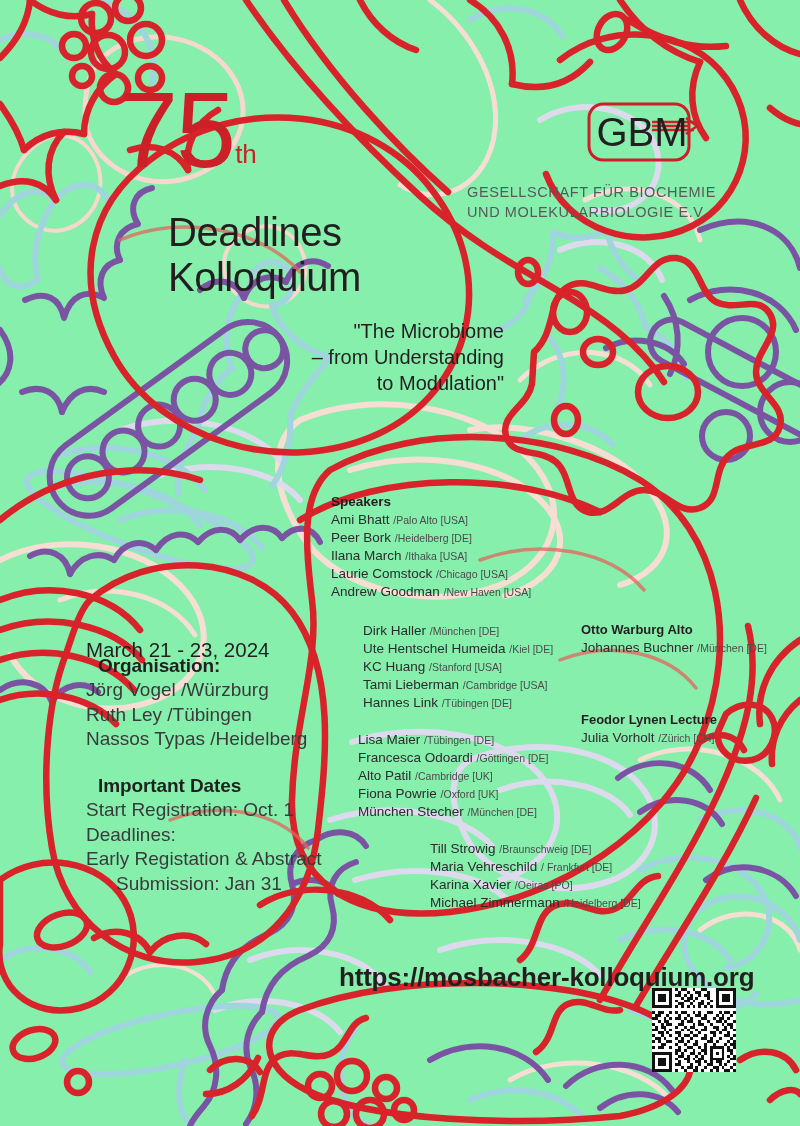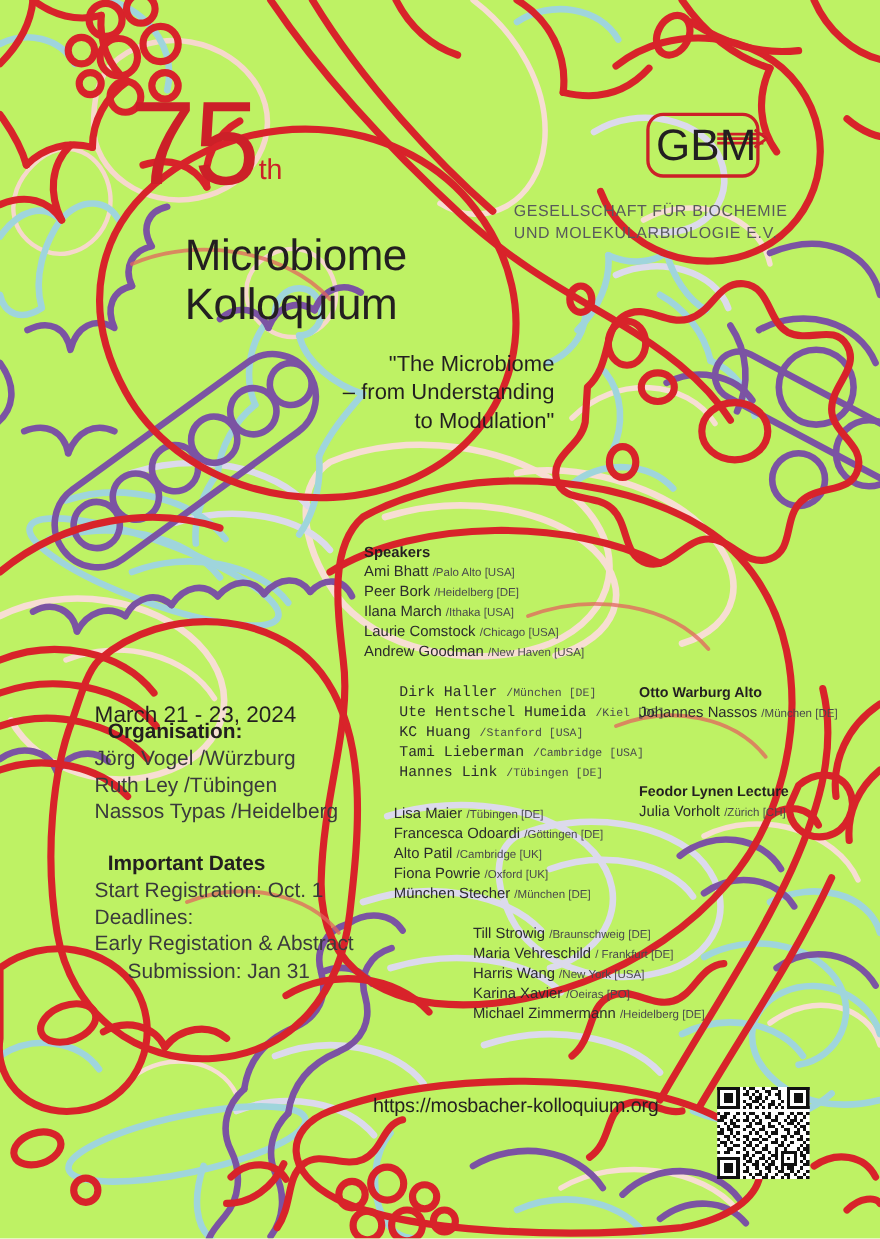--- a/index.html
+++ b/index.html
@@ -4,21 +4,21 @@
 <style>
   html,body{margin:0;padding:0;background:#fff;}
   body{
     font-family:"Liberation Sans", sans-serif;
     -webkit-font-smoothing:antialiased;
   }
   #poster{
     position:relative;
     width:800px;height:1126px;
     overflow:hidden;
-    background:#bef264;
+    background:#86efac;
   }
   #artwork{
     position:absolute;inset:0;
     width:800px;height:1126px;
     pointer-events:none;
   }
   .layer{position:absolute;inset:0;width:800px;height:1126px;}
 
   
   #content{position:absolute;inset:0;width:800px;height:1126px;}
@@ -90,36 +90,36 @@
     position:absolute;left:331px;top:494px;
     font-size:13.5px;font-weight:700;color:#231f20;
   }
   .sp-group{position:absolute;}
   .sp-row{
     font-size:13.5px;line-height:1.33;color:#2b2b2d;
     white-space:nowrap;font-weight:400;
   }
   .sp-row .aff{font-size:10.5px;color:#4a4a4c;}
   .g1{left:331px;top:511px;}
-  .g2{left:363px;top:622px;font-family:Liberation Mono, monospace;}
+  .g2{left:363px;top:622px;}
   .g3{left:358px;top:731px;}
   .g4{left:430px;top:840px;}
 
   
   .aw{position:absolute;}
   .aw-t{font-size:13px;font-weight:700;color:#231f20;line-height:1.35;}
   .aw-n{font-size:13.5px;color:#2b2b2d;line-height:1.35;white-space:nowrap;}
   .aw-n .aff{font-size:10.5px;color:#4a4a4c;}
   .aw1{left:581px;top:621px;}
   .aw2{left:581px;top:711px;}
 
   
   .url{
-    position:absolute;left:339px;top:995px;
-    font-size:18px;color:#231f20;font-weight:400;
+    position:absolute;left:339px;top:962px;
+    font-size:26px;color:#231f20;font-weight:700;
     letter-spacing:-0.2px;
   }
   #qr{position:absolute;left:652px;top:988px;width:84px;height:84px;}
 </style>
 </head>
 <body>
 
 <div id="poster">
 
   <svg id="artwork" class="layer" viewBox="0 0 800 1126" aria-hidden="true">
@@ -388,21 +388,21 @@
       <path d="M170,820 C220,800 280,812 308,848"></path>
       <path d="M560,660 C610,640 668,652 696,688"></path>
     </g>
   </svg>
 
   <div id="content">
 
     <div class="n75"><span>75</span><span class="th">th</span></div>
 
     <div class="bigtitle">
-      <div>Microbiome</div>
+      <div>Deadlines</div>
       <div>Kolloquium</div>
     </div>
 
     <div class="motto">
       <div>"The Microbiome</div>
       <div>– from Understanding</div>
       <div>to Modulation"</div>
     </div>
 
     <div class="gbm-wrap">
@@ -459,28 +459,27 @@
       <div class="sp-row"><span>Lisa Maier</span> <span class="aff">/Tübingen [DE]</span></div>
       <div class="sp-row"><span>Francesca Odoardi</span> <span class="aff">/Göttingen [DE]</span></div>
       <div class="sp-row"><span>Alto Patil</span> <span class="aff">/Cambridge [UK]</span></div>
       <div class="sp-row"><span>Fiona Powrie</span> <span class="aff">/Oxford [UK]</span></div>
       <div class="sp-row"><span>München Stecher</span> <span class="aff">/München [DE]</span></div>
     </div>
 
     <div class="sp-group g4">
       <div class="sp-row"><span>Till Strowig</span> <span class="aff">/Braunschweig [DE]</span></div>
       <div class="sp-row"><span>Maria Vehreschild</span> <span class="aff">/ Frankfurt [DE]</span></div>
-      <div class="sp-row"><span>Harris Wang</span> <span class="aff">/New York [USA]</span></div>
       <div class="sp-row"><span>Karina Xavier</span> <span class="aff">/Oeiras [PO]</span></div>
       <div class="sp-row"><span>Michael Zimmermann</span> <span class="aff">/Heidelberg [DE]</span></div>
     </div>
 
     <div class="aw aw1">
       <div class="aw-t">Otto Warburg Alto</div>
-      <div class="aw-n"><span>Johannes Nassos</span> <span class="aff">/München [DE]</span></div>
+      <div class="aw-n"><span>Johannes Buchner</span> <span class="aff">/München [DE]</span></div>
     </div>
     <div class="aw aw2">
       <div class="aw-t">Feodor Lynen Lecture</div>
       <div class="aw-n"><span>Julia Vorholt</span> <span class="aff">/Zürich [CH]</span></div>
     </div>
 
     <div class="url">https://mosbacher-kolloquium.org</div>
 
     <svg id="qr" viewBox="0 0 29 29" shape-rendering="crispEdges">
       <rect width="29" height="29" fill="#ffffff"></rect>

